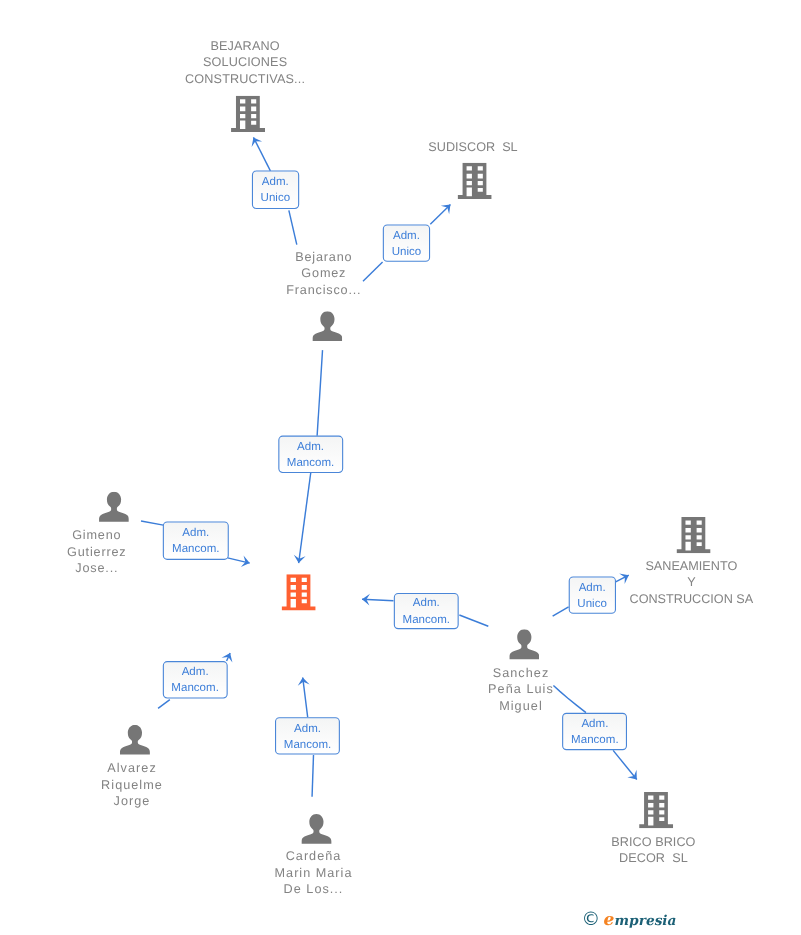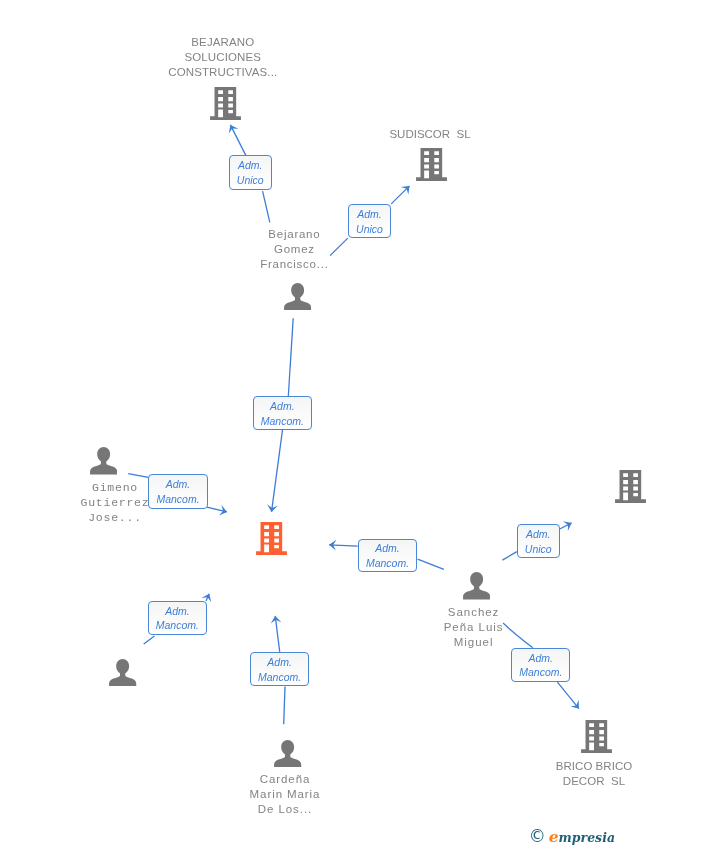--- a/index.html
+++ b/index.html
@@ -13,21 +13,21 @@
   .node-label{position:absolute;text-align:center;font-size:11.5px;line-height:15.1px;
               color:#828282;white-space:nowrap;will-change:opacity;opacity:0.99;}
   .node-label.bold{font-weight:bold;color:#747474;}
   .node-label span{display:block;}
   .edge-label{position:absolute;box-sizing:border-box;
       border:1px solid #4a86d8;border-radius:4px;
       background:linear-gradient(180deg,#f4f5f5 0%,#fbfbfb 62%,#ffffff 100%);
       color:#3b7dd8;font-size:10.5px;text-align:center;
       display:flex;flex-direction:column;align-items:center;justify-content:center;
       padding-top:1.2px;}
-  .edge-label span{display:block;line-height:14.8px;will-change:opacity;opacity:0.99;font-style:italic;}
+  .edge-label span{display:block;line-height:14.8px;will-change:opacity;opacity:0.99;}
   .footer{position:absolute;right:1px;bottom:5px;display:flex;align-items:baseline;will-change:opacity;opacity:0.99;}
   .brand{font-family:"DejaVu Serif",serif;font-style:italic;font-size:12.5px;color:#1a5f75;line-height:1;font-weight:bold;}
   .brand-e{color:#f58220;font-size:15.5px;}
   .copyr{font-size:17px;color:#1a5f75;margin-right:3px;line-height:1;font-family:"DejaVu Sans",sans-serif;}
 </style>
 </head>
 <body>
 
 <div id="canvas">
 <svg id="edges" viewBox="0 0 728 850">
@@ -80,47 +80,57 @@
       <span>Bejarano</span>
       <span>Gomez</span>
       <span>Francisco...</span>
     </div>
 <div class="node-icon" style="left:256.4px;top:521.6px;"><svg width="31" height="33" viewBox="0 0 30.5 32.6">
         <path fill="#ff6031" fill-rule="evenodd" d="M4.4 0 H25.8 V29 H30.5 V32.6 H0 V29 H4.4 Z M8 3.2 H12.8 V7 H8 Z M18 3.2 H22.6 V7 H18 Z M8 9.8 H12.8 V14 H8 Z M18 9.8 H22.6 V14 H18 Z M8 16.4 H12.8 V20.2 H8 Z M18 16.4 H22.6 V20.2 H18 Z M8 22.2 H12.8 V30 H8 Z M18 22.6 H22.6 V26 H18 Z"></path>
       </svg></div>
 <div class="node-icon" style="left:90.15px;top:447.4px;"><svg width="27.3" height="27.4" viewBox="1.1 0.9 26.5 26.7">
         <path fill="#767676" fill-rule="evenodd" d="M14.35 0.9 C17.95 0.9 20.65 3.9 20.65 7.8 C20.65 10.6 19.7 12.9 17.9 14.1 C17.1 14.65 16.9 15.1 16.9 15.9 L16.9 16.6 C16.9 17.75 17.7 18.35 19.3 18.8 C22.1 19.65 24.7 20.4 26.1 21.7 C27.15 22.65 27.6 23.75 27.6 25.2 L27.6 27.6 L1.1 27.6 L1.1 25.2 C1.1 23.75 1.55 22.65 2.6 21.7 C4 20.4 6.6 19.65 9.4 18.8 C11 18.35 11.8 17.75 11.8 16.6 L11.8 15.9 C11.8 15.1 11.6 14.65 10.8 14.1 C9 12.9 8.05 10.6 8.05 7.8 C8.05 3.9 10.75 0.9 14.35 0.9 Z"></path>
       </svg></div>
-<div class="node-label" style="left:115px;top:480px;letter-spacing:0.75px;transform:translateX(-50%);font-family:Liberation Mono, monospace;">
+<div class="node-label" style="left:88px;top:480px;letter-spacing:0.75px;transform:translateX(-50%);">
       <span>Gimeno</span>
       <span>Gutierrez</span>
       <span>Jose...</span>
     </div>
 <div class="node-icon" style="left:109.35px;top:659px;"><svg width="27.3" height="27.4" viewBox="1.1 0.9 26.5 26.7">
         <path fill="#767676" fill-rule="evenodd" d="M14.35 0.9 C17.95 0.9 20.65 3.9 20.65 7.8 C20.65 10.6 19.7 12.9 17.9 14.1 C17.1 14.65 16.9 15.1 16.9 15.9 L16.9 16.6 C16.9 17.75 17.7 18.35 19.3 18.8 C22.1 19.65 24.7 20.4 26.1 21.7 C27.15 22.65 27.6 23.75 27.6 25.2 L27.6 27.6 L1.1 27.6 L1.1 25.2 C1.1 23.75 1.55 22.65 2.6 21.7 C4 20.4 6.6 19.65 9.4 18.8 C11 18.35 11.8 17.75 11.8 16.6 L11.8 15.9 C11.8 15.1 11.6 14.65 10.8 14.1 C9 12.9 8.05 10.6 8.05 7.8 C8.05 3.9 10.75 0.9 14.35 0.9 Z"></path>
       </svg></div>
+<div class="node-label" style="left:120px;top:691.8px;letter-spacing:0.95px;transform:translateX(-50%);">
+      <span>Alvarez</span>
+      <span>Riquelme</span>
+      <span>Jorge</span>
+    </div>
 <div class="node-icon" style="left:274.35px;top:739.9px;"><svg width="27.3" height="27.4" viewBox="1.1 0.9 26.5 26.7">
         <path fill="#767676" fill-rule="evenodd" d="M14.35 0.9 C17.95 0.9 20.65 3.9 20.65 7.8 C20.65 10.6 19.7 12.9 17.9 14.1 C17.1 14.65 16.9 15.1 16.9 15.9 L16.9 16.6 C16.9 17.75 17.7 18.35 19.3 18.8 C22.1 19.65 24.7 20.4 26.1 21.7 C27.15 22.65 27.6 23.75 27.6 25.2 L27.6 27.6 L1.1 27.6 L1.1 25.2 C1.1 23.75 1.55 22.65 2.6 21.7 C4 20.4 6.6 19.65 9.4 18.8 C11 18.35 11.8 17.75 11.8 16.6 L11.8 15.9 C11.8 15.1 11.6 14.65 10.8 14.1 C9 12.9 8.05 10.6 8.05 7.8 C8.05 3.9 10.75 0.9 14.35 0.9 Z"></path>
       </svg></div>
 <div class="node-label" style="left:285px;top:772.1px;letter-spacing:0.92px;transform:translateX(-50%);">
       <span>Cardeña</span>
       <span>Marin Maria</span>
       <span>De Los...</span>
     </div>
 <div class="node-icon" style="left:462.95px;top:572.3px;"><svg width="27.3" height="27.4" viewBox="1.1 0.9 26.5 26.7">
         <path fill="#767676" fill-rule="evenodd" d="M14.35 0.9 C17.95 0.9 20.65 3.9 20.65 7.8 C20.65 10.6 19.7 12.9 17.9 14.1 C17.1 14.65 16.9 15.1 16.9 15.9 L16.9 16.6 C16.9 17.75 17.7 18.35 19.3 18.8 C22.1 19.65 24.7 20.4 26.1 21.7 C27.15 22.65 27.6 23.75 27.6 25.2 L27.6 27.6 L1.1 27.6 L1.1 25.2 C1.1 23.75 1.55 22.65 2.6 21.7 C4 20.4 6.6 19.65 9.4 18.8 C11 18.35 11.8 17.75 11.8 16.6 L11.8 15.9 C11.8 15.1 11.6 14.65 10.8 14.1 C9 12.9 8.05 10.6 8.05 7.8 C8.05 3.9 10.75 0.9 14.35 0.9 Z"></path>
       </svg></div>
 <div class="node-label" style="left:473.6px;top:605.2px;letter-spacing:0.96px;transform:translateX(-50%);">
       <span>Sanchez</span>
       <span>Peña Luis</span>
       <span>Miguel</span>
     </div>
 <div class="node-icon" style="left:614.9px;top:469.6px;"><svg width="31" height="33" viewBox="0 0 30.5 32.6">
         <path fill="#767676" fill-rule="evenodd" d="M4.4 0 H25.8 V29 H30.5 V32.6 H0 V29 H4.4 Z M8 3.2 H12.8 V7 H8 Z M18 3.2 H22.6 V7 H18 Z M8 9.8 H12.8 V14 H8 Z M18 9.8 H22.6 V14 H18 Z M8 16.4 H12.8 V20.2 H8 Z M18 16.4 H22.6 V20.2 H18 Z M8 22.2 H12.8 V30 H8 Z M18 22.6 H22.6 V26 H18 Z"></path>
       </svg></div>
+<div class="node-label" style="left:628.5px;top:508.2px;letter-spacing:0px;transform:translateX(-50%);">
+      <span>SANEAMIENTO</span>
+      <span>Y</span>
+      <span>CONSTRUCCION SA</span>
+    </div>
 <div class="node-icon" style="left:581.1px;top:719.9px;"><svg width="31" height="33" viewBox="0 0 30.5 32.6">
         <path fill="#767676" fill-rule="evenodd" d="M4.4 0 H25.8 V29 H30.5 V32.6 H0 V29 H4.4 Z M8 3.2 H12.8 V7 H8 Z M18 3.2 H22.6 V7 H18 Z M8 9.8 H12.8 V14 H8 Z M18 9.8 H22.6 V14 H18 Z M8 16.4 H12.8 V20.2 H8 Z M18 16.4 H22.6 V20.2 H18 Z M8 22.2 H12.8 V30 H8 Z M18 22.6 H22.6 V26 H18 Z"></path>
       </svg></div>
 <div class="node-label" style="left:594px;top:758.6px;letter-spacing:0.05px;transform:translateX(-50%);">
       <span>BRICO BRICO</span>
       <span>DECOR&nbsp;&nbsp;SL</span>
     </div>
 <div class="edge-label" style="left:228.6px;top:155.4px;width:43.4px;height:34.3px;">
       <span>Adm.</span>
       <span>Unico</span>

